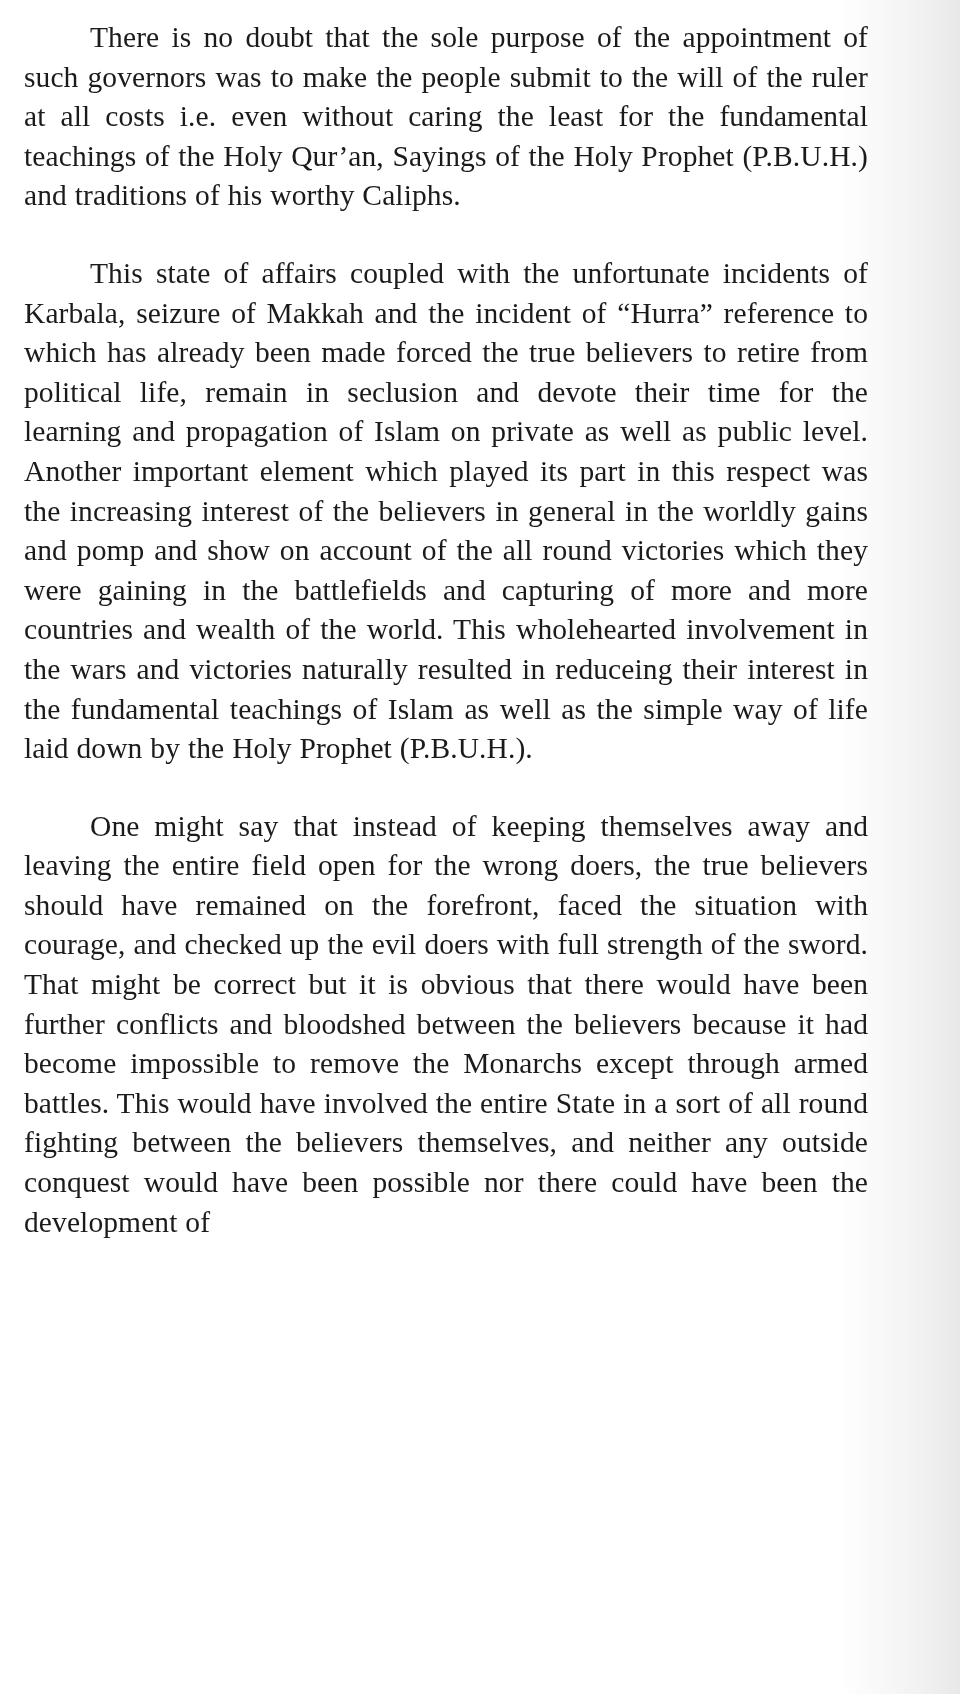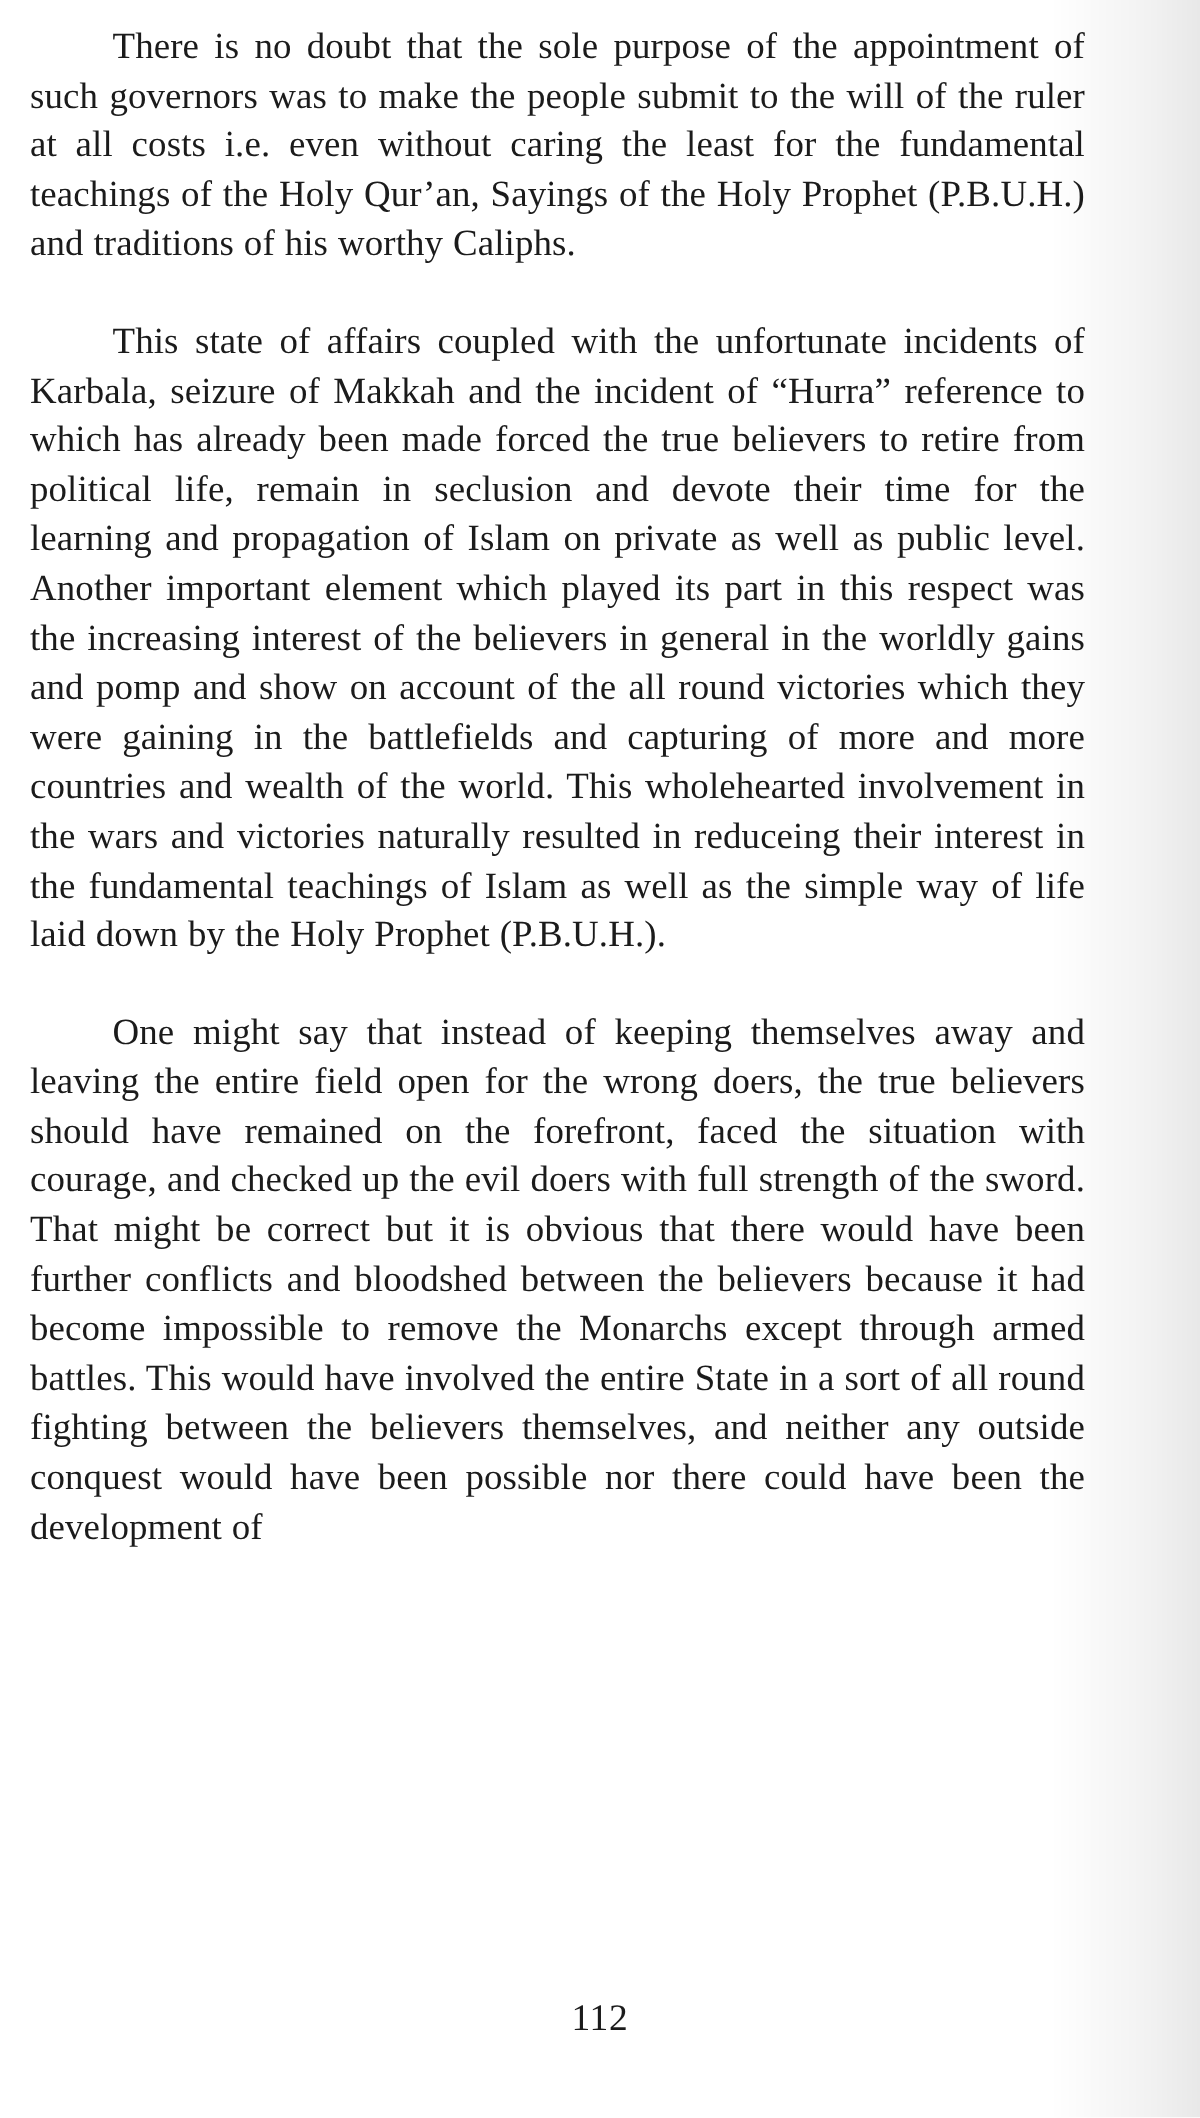--- a/index.html
+++ b/index.html
@@ -67,15 +67,14 @@
 </style>
 </head>
 <body>
 
 <div class="page">
   <div class="body-text">
     <p class="para">There is no doubt that the sole purpose of the appointment of such governors was to make the people submit to the will of the ruler at all costs i.e. even without caring the least for the fundamental teachings of the Holy Qur’an, Sayings of the Holy Prophet (P.B.U.H.) and traditions of his worthy Caliphs.</p>
     <p class="para">This state of affairs coupled with the unfortunate incidents of Karbala, seizure of Makkah and the incident of “Hurra” reference to which has already been made forced the true believers to retire from political life, remain in seclusion and devote their time for the learning and propagation of Islam on private as well as public level. Another important element which played its part in this respect was the increasing interest of the believers in general in the worldly gains and pomp and show on account of the all round victories which they were gaining in the battlefields and capturing of more and more countries and wealth of the world. This wholehearted involvement in the wars and victories naturally resulted in reduceing their interest in the fundamental teachings of Islam as well as the simple way of life laid down by the Holy Prophet (P.B.U.H.).</p>
     <p class="para">One might say that instead of keeping themselves away and leaving the entire field open for the wrong doers, the true believers should have remained on the forefront, faced the situation with courage, and checked up the evil doers with full strength of the sword. That might be correct but it is obvious that there would have been further conflicts and bloodshed between the believers because it had become impossible to remove the Monarchs except through armed battles. This would have involved the entire State in a sort of all round fighting between the believers themselves, and neither any outside conquest would have been possible nor there could have been the development of</p>
   </div>
-  <div class="page-number">112</div>
   <div class="ink-shade"></div>
 </div>
 
 </body></html>

